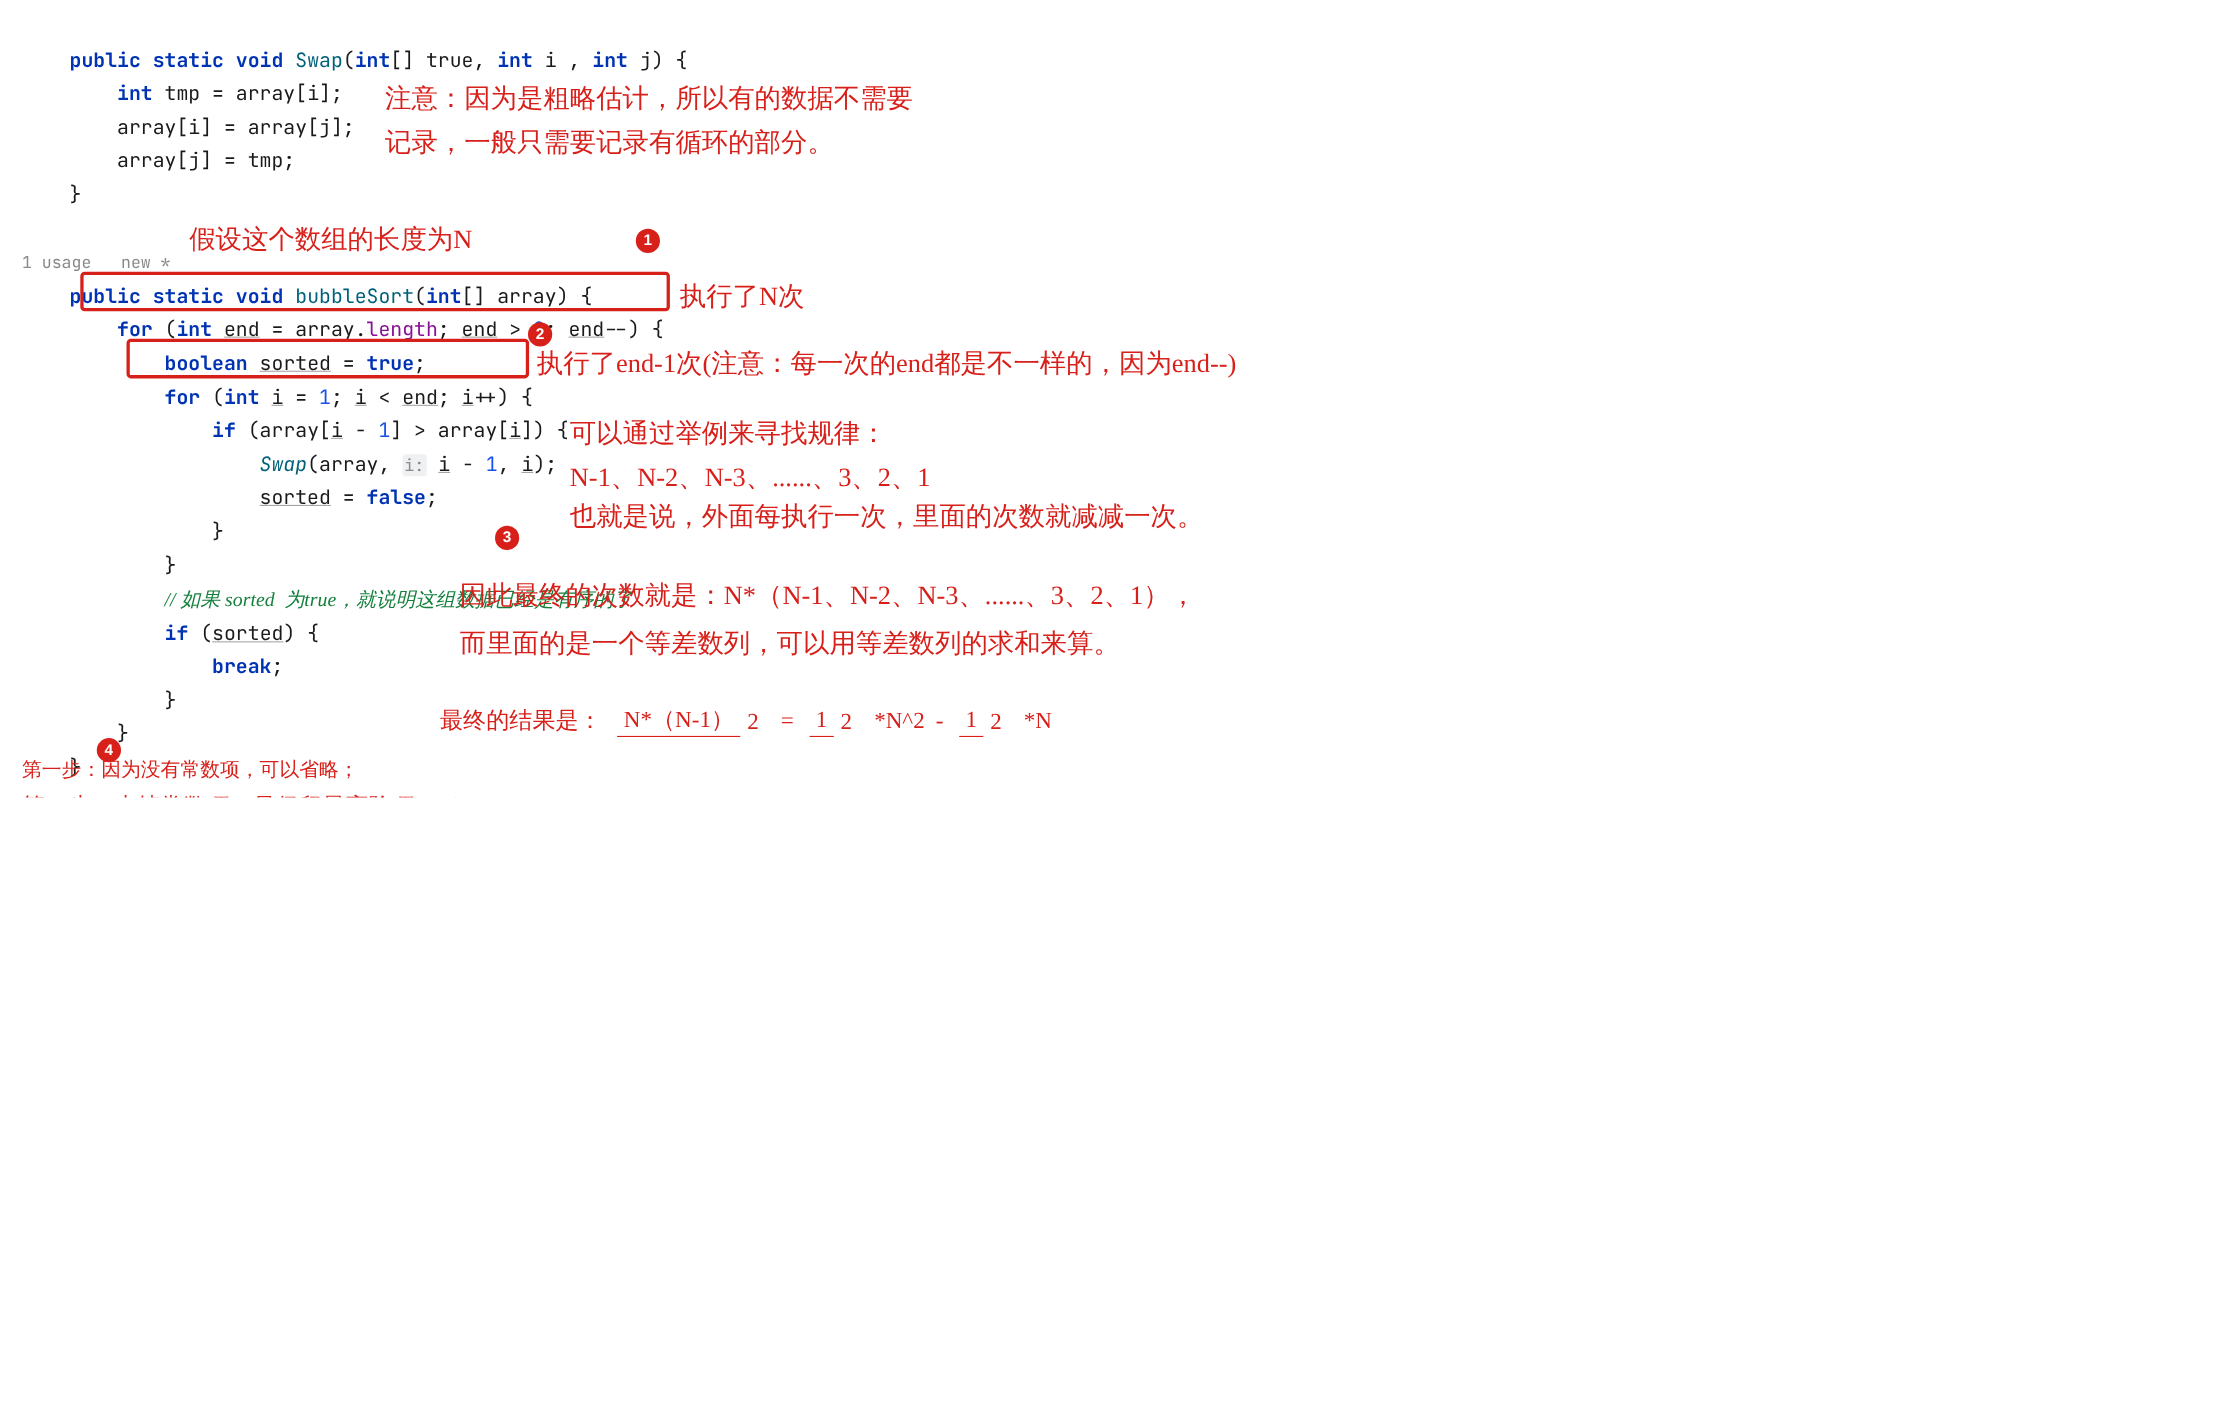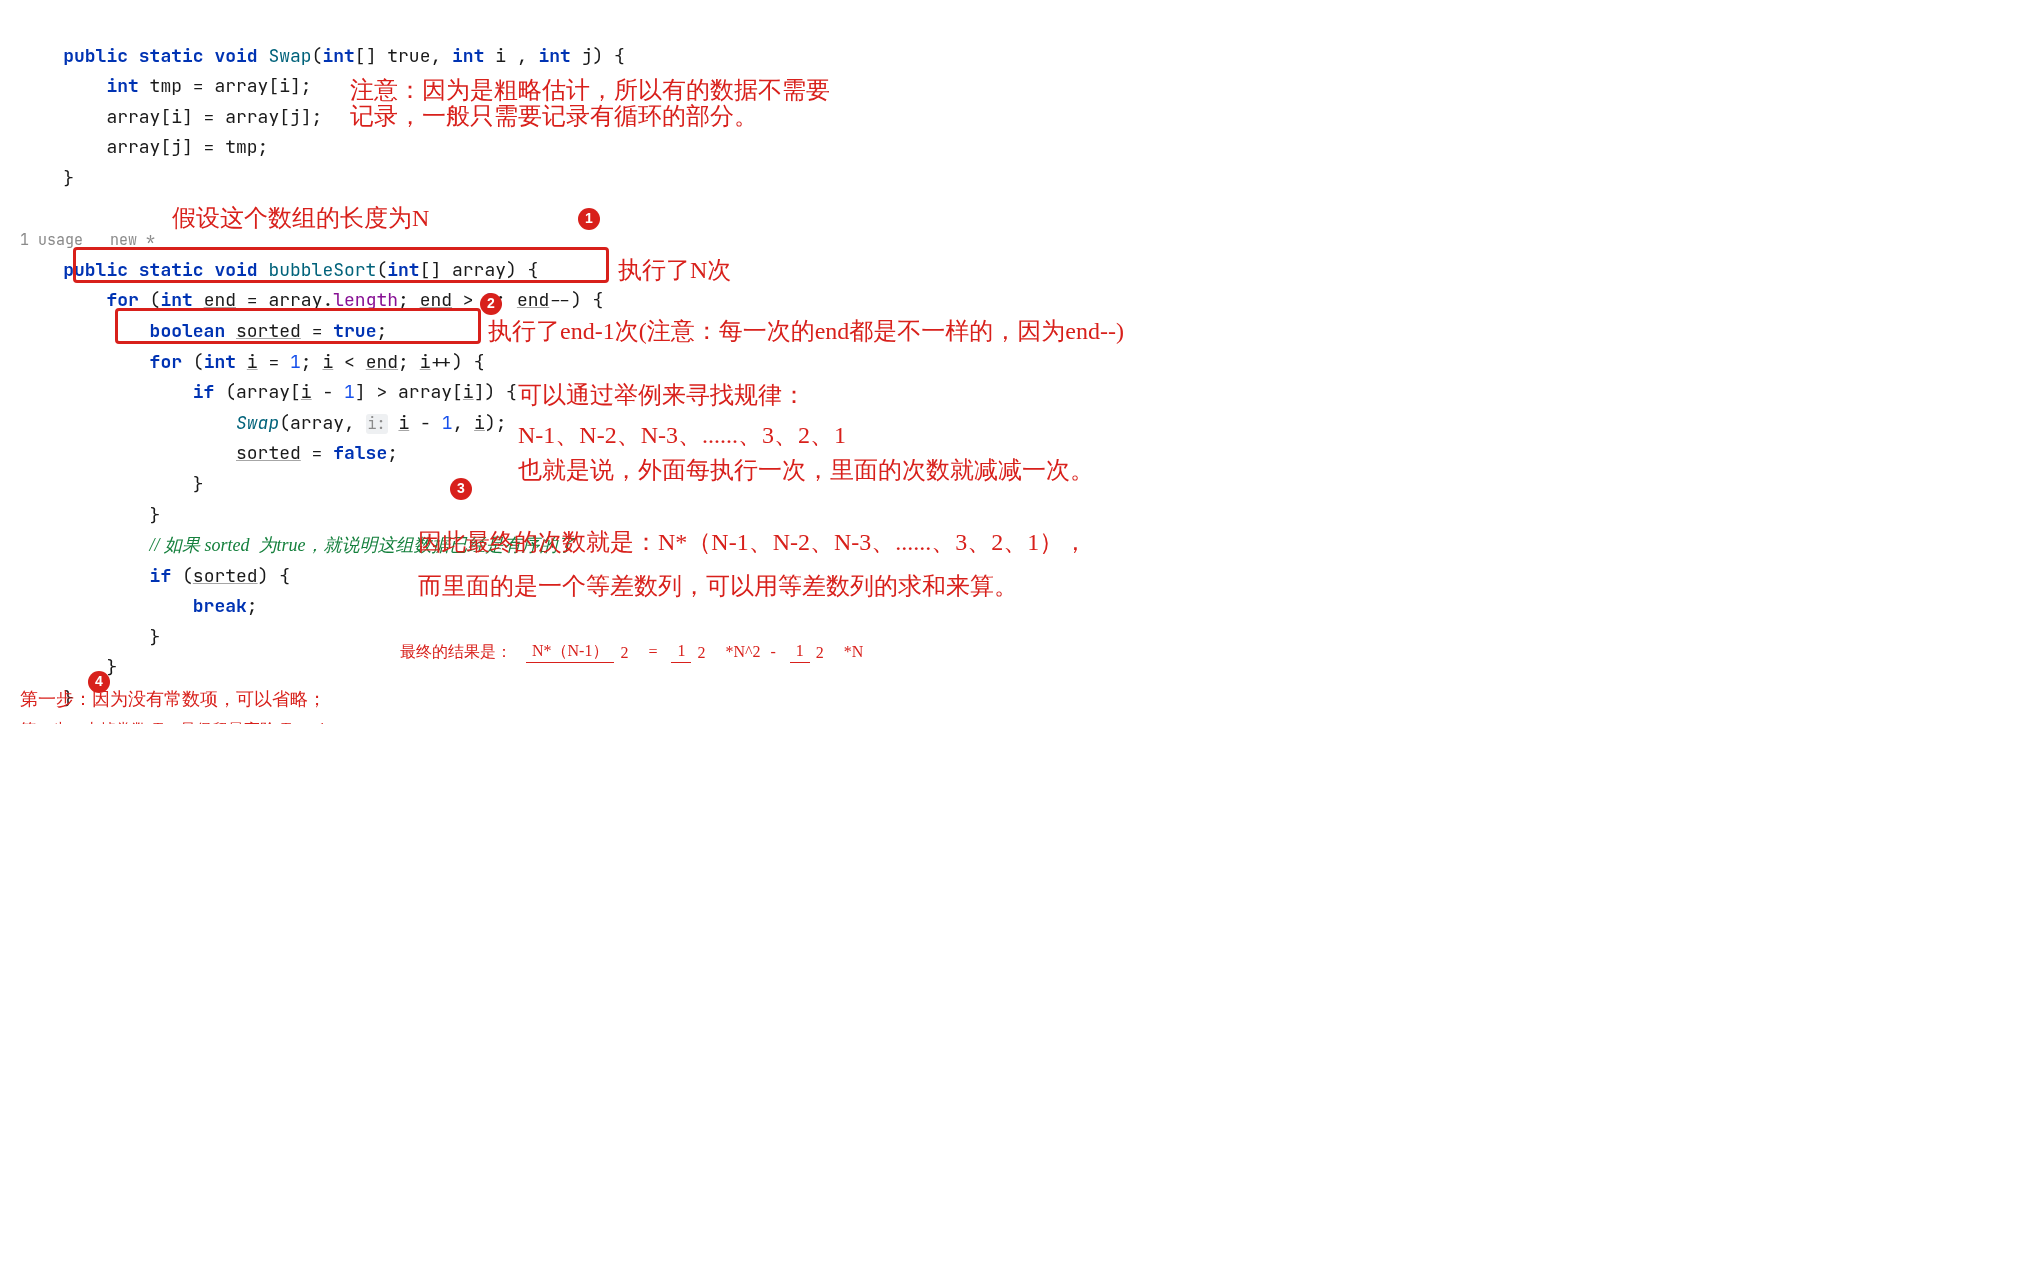--- a/index.html
+++ b/index.html
@@ -18,21 +18,21 @@
   .fn { color: #00627a; }
   .prop { color: #871094; }
   .lit { color: #1750eb; }
   .cmt { color: #15803d; font-style: italic; font-family: Liberation Serif, serif; }
   .ul { text-decoration: underline; text-decoration-color: rgba(0,0,0,0.35); text-decoration-thickness: 1px; }
   .meta { color: #8a8a8a; font-size: 15px; font-style: normal; }
   .hint { background:#eef0f2; padding:0 2px; border-radius:3px; color:#8a8a8a; font-size:15px; }
 
   .ann-red { color: #d8201b; font-family: Liberation Serif, serif; font-size: 24px; position:absolute; white-space: nowrap; }
   .ann-red2 { color: #d8201b; font-family: "Songti SC", SimSun, serif; font-size: 18px; position:absolute; white-space: nowrap; }
-  .ann-redfrac { color:#d8201b; font-family:"Songti SC",SimSun,serif; font-size:16px; position:absolute; display:flex; align-items:center; gap:10px; }
+  .ann-redfrac { color:#d8201b; font-family:"Songti SC",SimSun,serif; font-size:21px; position:absolute; display:flex; align-items:center; gap:10px; }
 
   .badge { position:absolute; width:22px; height:22px; background:#d8201b; color:#fff; border-radius:50%; font-size:14px; display:flex; align-items:center; justify-content:center; font-family: Arial, sans-serif; font-weight:bold; }
 
   .redbox { position:absolute; border:3px solid #d8201b; border-radius:4px; }
 
   .frac { display:inline-flex; flex-direction:row; align-items:center; line-height:1.2; margin:0 4px; }
   .frac .num { border-bottom:1.5px solid #d8201b; padding:0 6px 2px; }
   .frac .den { padding:2px 6px 0; }
 
   .watermark { position:absolute; right:6px; color:#c7c7c7; font-size:13px; font-family: Arial, sans-serif; }
@@ -59,21 +59,21 @@
 <span><span>            </span><span>}</span></span>
 <span><span>            </span><span class="cmt">// 如果 sorted  为true，就说明这组数据已经是有序的了</span></span>
 <span><span>            </span><span class="kw">if</span><span> (</span><span class="ul">sorted</span><span>) {</span></span>
 <span><span>                </span><span class="kw">break</span><span>;</span></span>
 <span><span>            </span><span>}</span></span>
 <span><span>        </span><span>}</span></span>
 <span><span>    </span><span>}</span></span>
 </div>
 
 <div class="ann-red" style="top:70px; left:350px;">注意：因为是粗略估计，所以有的数据不需要</div>
-<div class="ann-red" style="top:96px; left:350px;">记录，一般只需要记录有循环的部分。</div>
+<div class="ann-red" style="top:110px; left:350px;">记录，一般只需要记录有循环的部分。</div>
 
 <div class="ann-red" style="top:198px; left:172px;">假设这个数组的长度为N</div>
 
 <div class="badge" style="top:208px; left:578px;">1</div>
 
 <div class="redbox" style="top:247px; left:73px; width:530px; height:30px;"></div>
 <div class="ann-red" style="top:250px; left:618px;">执行了N次</div>
 
 <div class="badge" style="top:293px; left:480px;">2</div>
 <div class="redbox" style="top:308px; left:115px; width:360px; height:30px;"></div>

